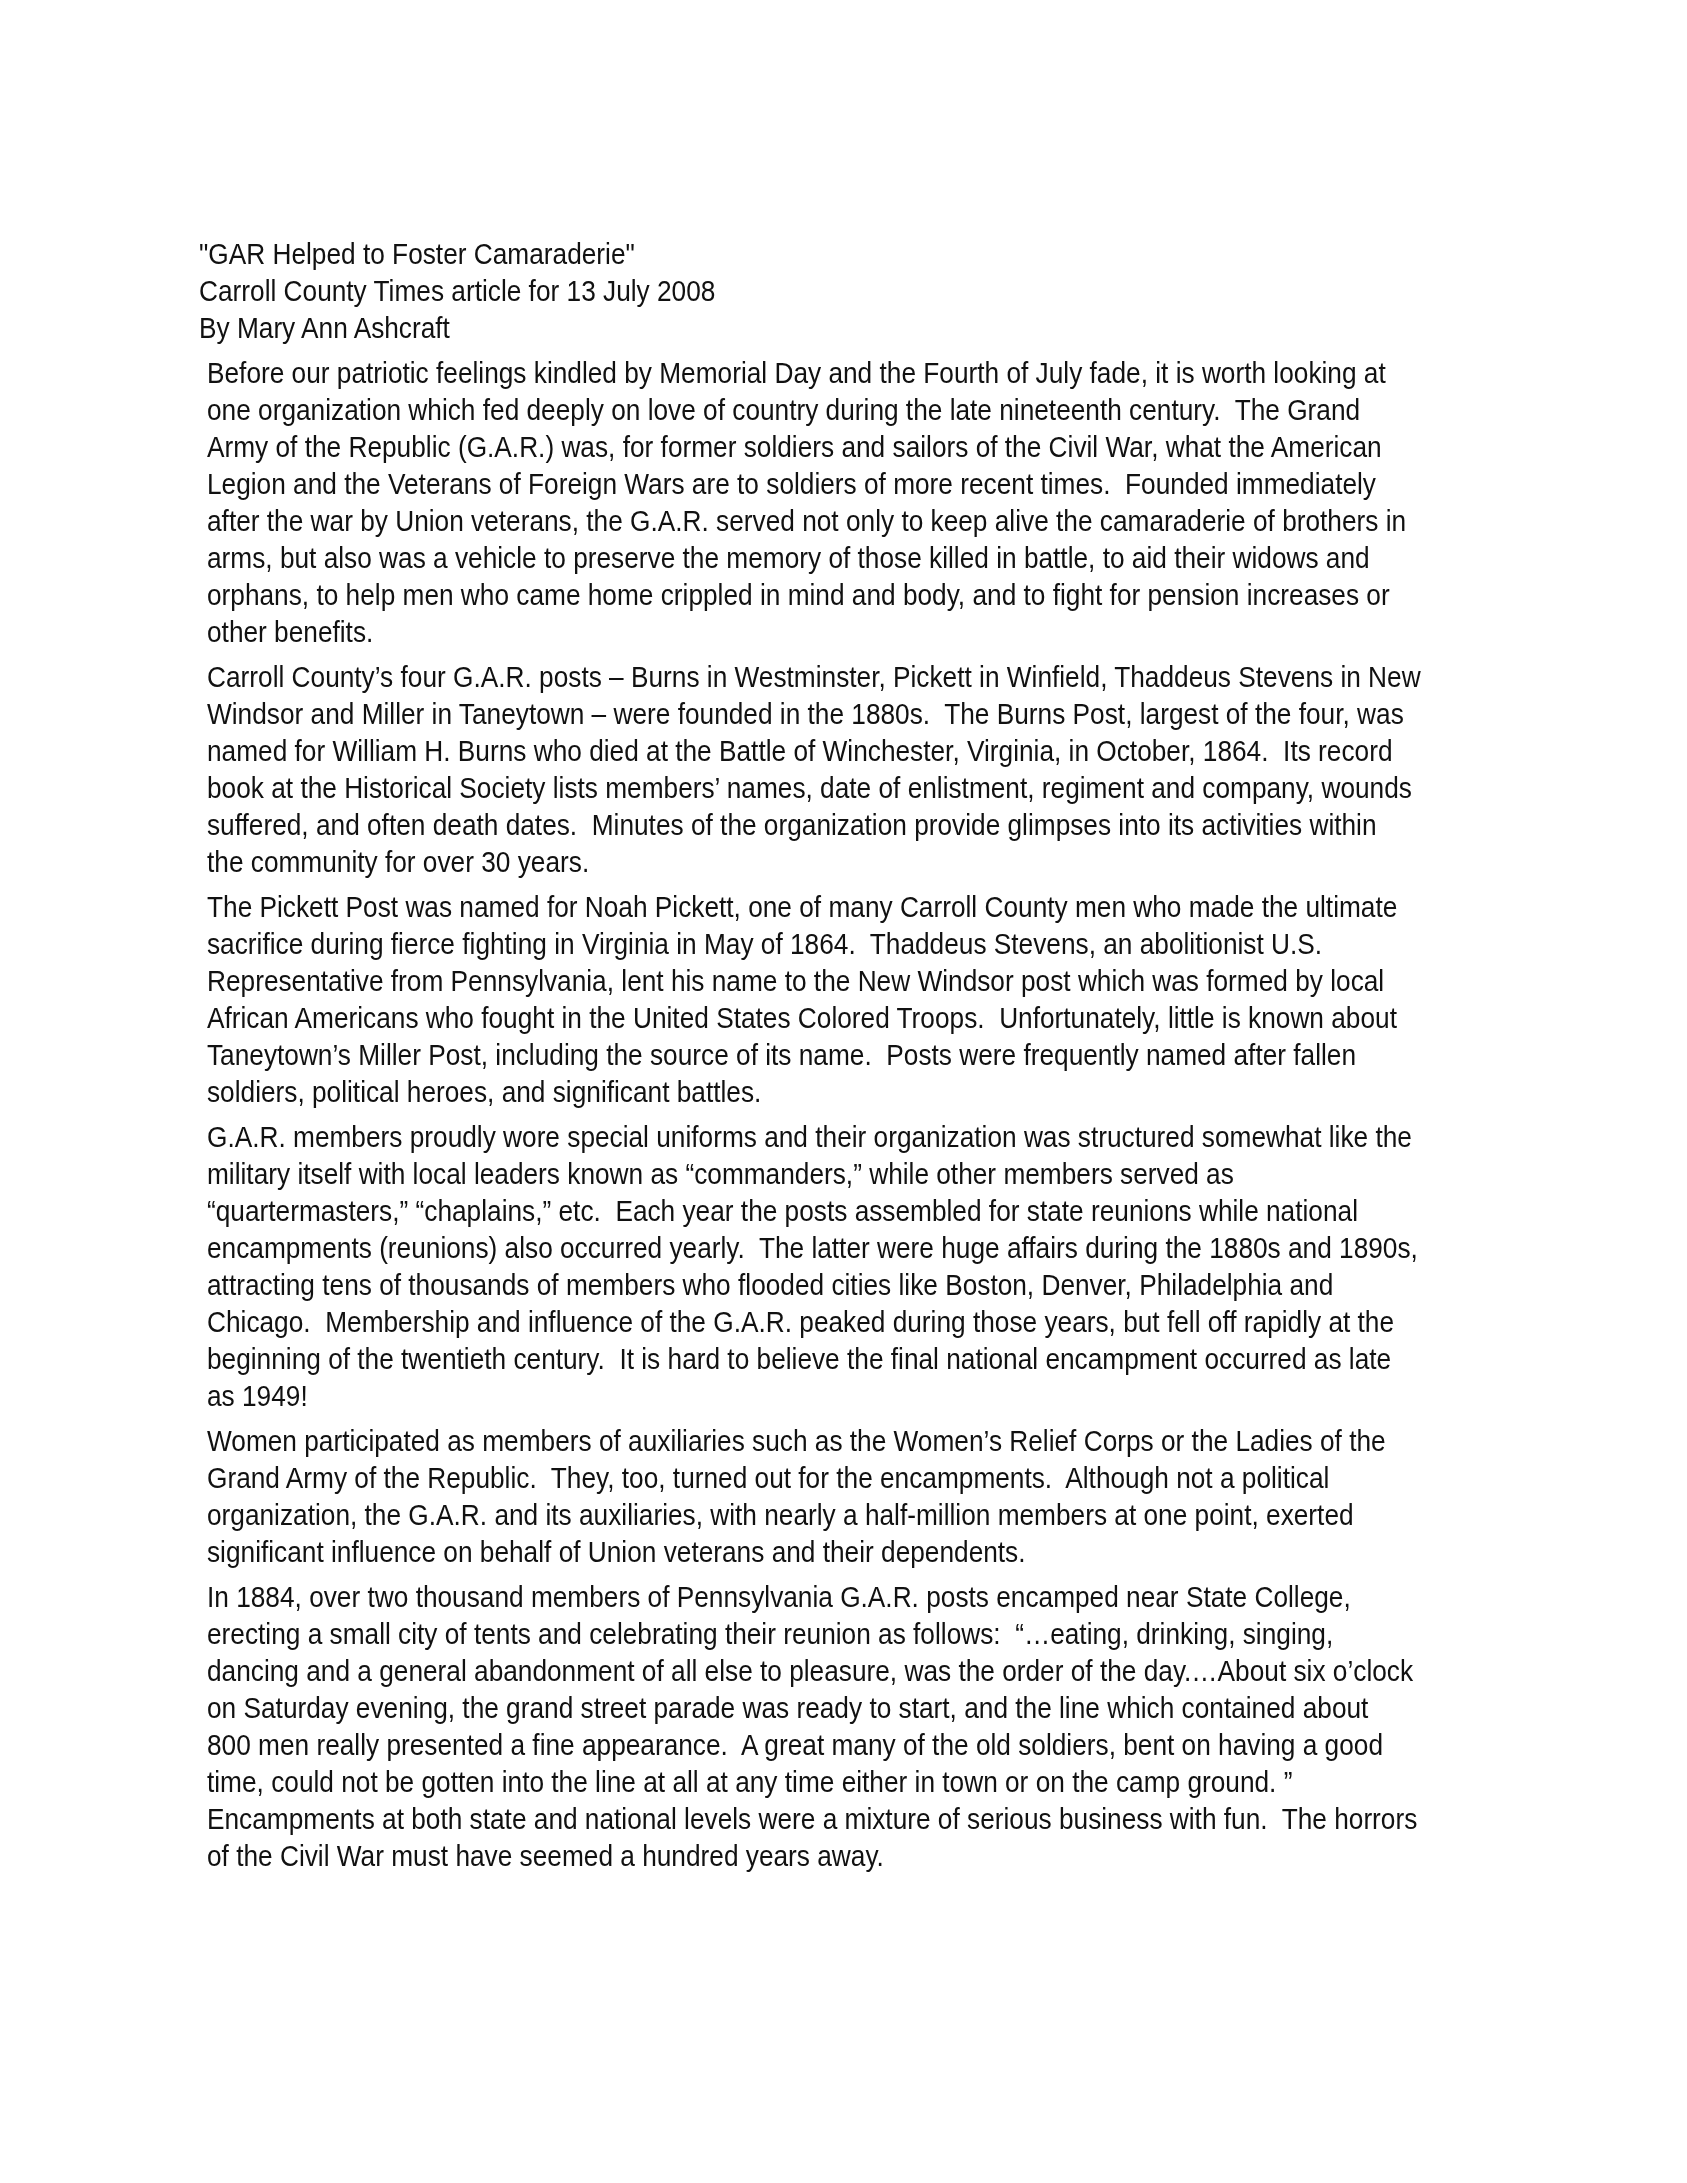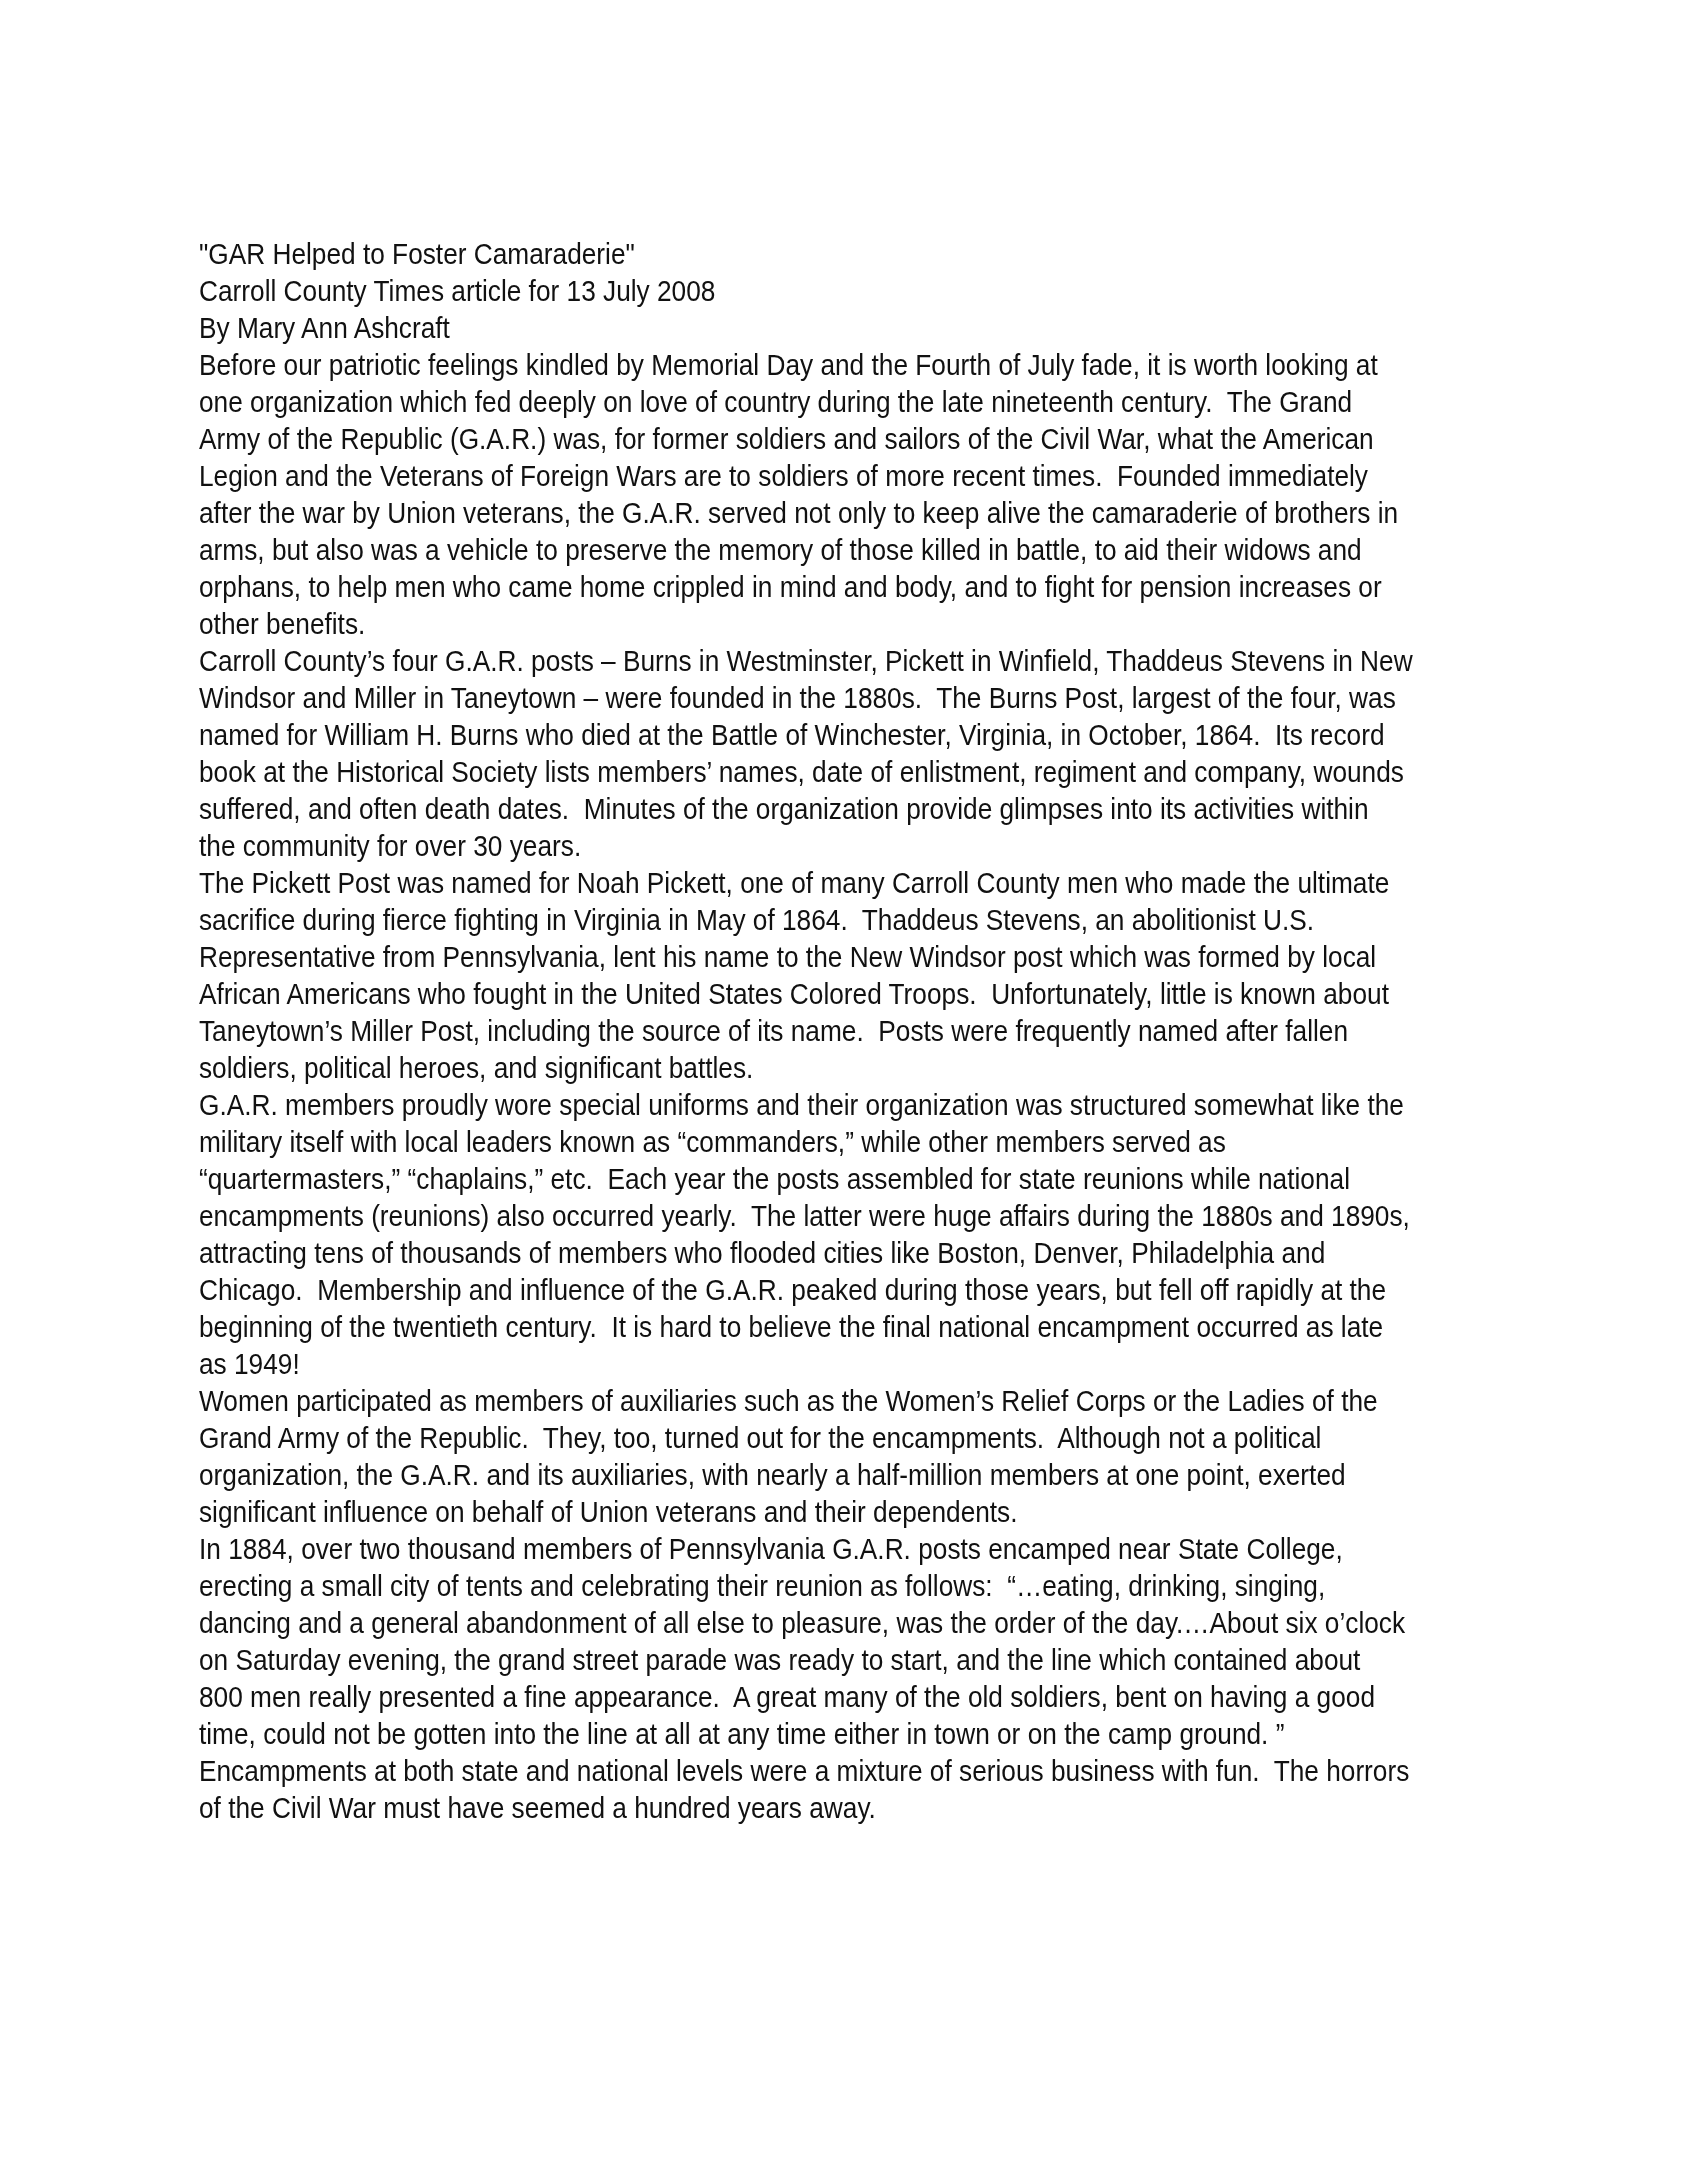--- a/index.html
+++ b/index.html
@@ -31,21 +31,21 @@
   .line {
     display: block;
     height: 37px;
     line-height: 37px;
     font-size: 29px;
     white-space: pre;
     transform: scaleX(0.905);
     transform-origin: left center;
     letter-spacing: 0;
   }
-  .para { display: block; margin: 0; }
+  .para { display: block; margin: 8px; }
 </style>
 </head>
 <body>
 
 <div class="page">
   <div class="article">
 
     <span class="line">"GAR Helped to Foster Camaraderie"</span>
     <span class="line">Carroll County Times article for 13 July 2008</span>
     <span class="line">By Mary Ann Ashcraft</span>

